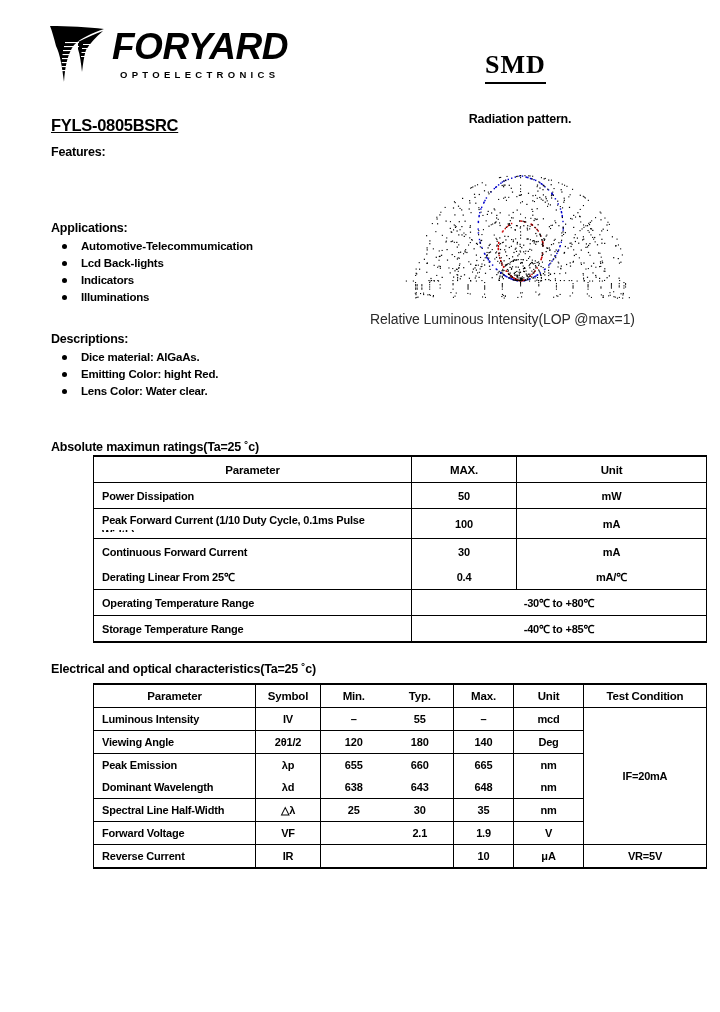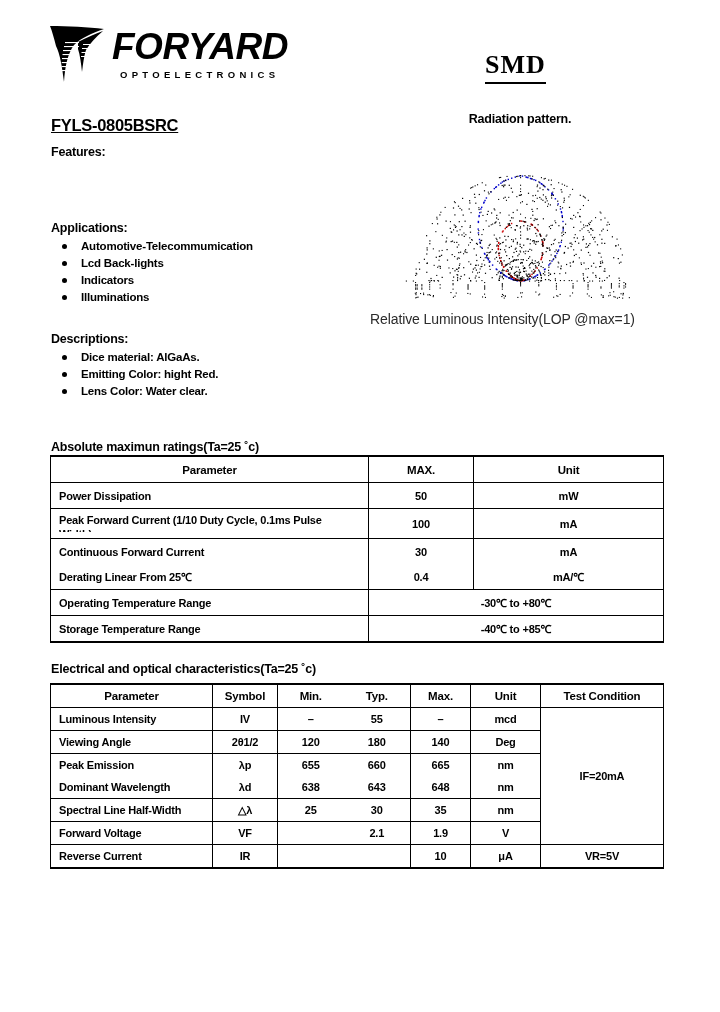--- a/index.html
+++ b/index.html
@@ -133,20 +133,21 @@
   .table-title {
     position: absolute;
     font-size: 12.5px;
     font-weight: bold;
     letter-spacing: -0.2px;
   }
   table.spec {
     position: absolute;
     border-collapse: collapse;
     table-layout: fixed;
+    margin-left: 43px;
   }
   table.spec td, table.spec th {
     border: 1px solid #000;
     font-size: 11px;
     font-weight: bold;
     padding: 0;
     letter-spacing: -0.2px;
     text-align: center;
     vertical-align: middle;
   }

